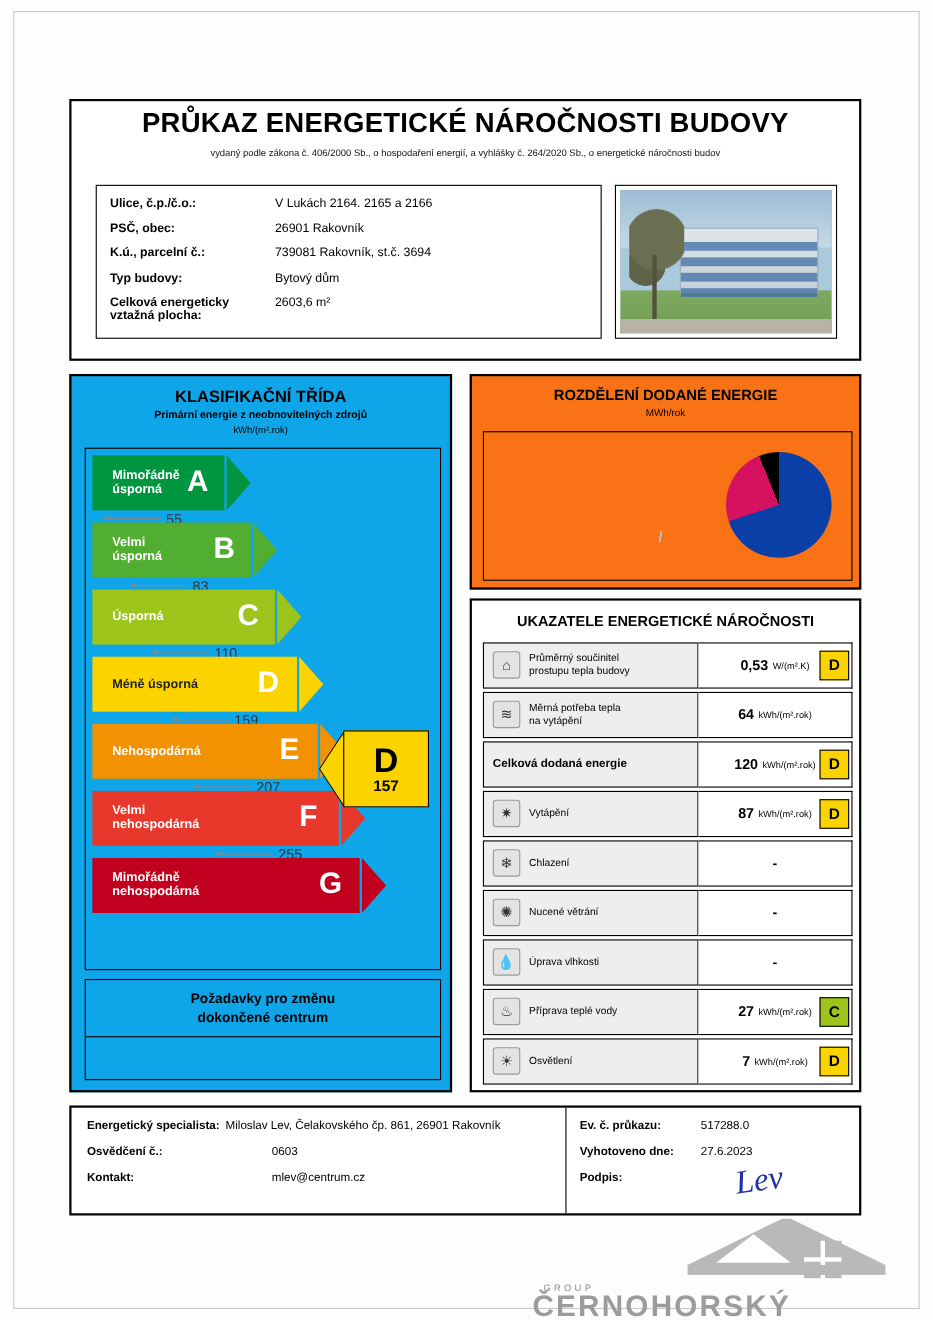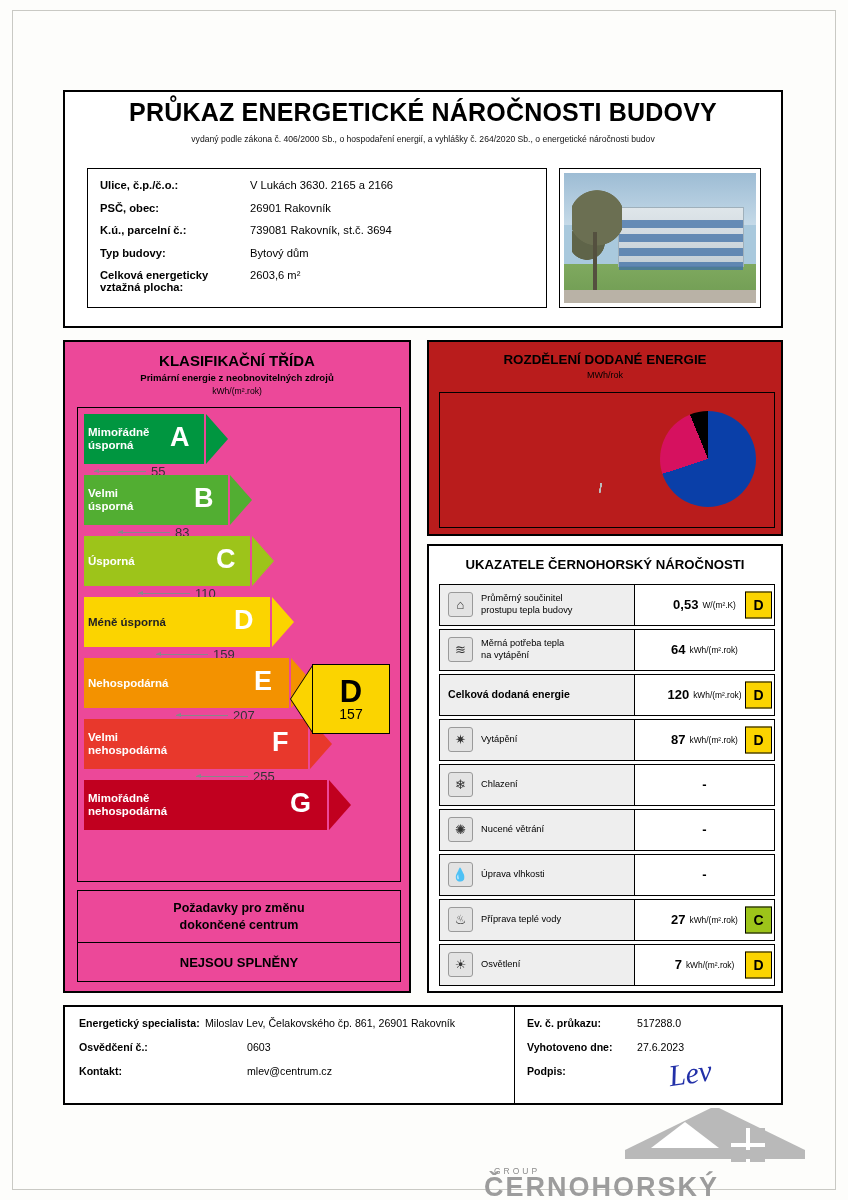--- a/index.html
+++ b/index.html
@@ -64,35 +64,35 @@
     background:
       radial-gradient(circle at 50% 30%, #6b6f52 0 38%, transparent 39%),
       radial-gradient(circle at 30% 55%, #5f6449 0 28%, transparent 29%);
   }
   .photo .trunk { position:absolute; left:15%; top:45%; width:4px; height:45%; background:#54503f; }
   .photo .road { position:absolute; left:0; bottom:0; width:100%; height:10%; background:#b9b2a6; }
 
   
   .class-box {
     position:absolute; left:63px; top:340px; width:348px; height:653px;
-    border:2px solid #000; background:#ec4899;
+    border:2px solid #000; background:#0ea5e9;
   }
   .class-title { text-align:center; font-weight:bold; font-size:15px; margin-top:10px; }
   .class-sub { text-align:center; font-weight:bold; font-size:9.6px; margin-top:3px; }
   .class-unit { text-align:center; font-size:8.6px; margin-top:3px; }
 
   .scale-frame {
     position:absolute; left:12px; top:65px; width:324px; height:475px;
     border:1.2px solid #000;
   }
   .bars { position:absolute; left:6px; top:6px; width:250px; }
   .barrow { position:relative; height:61px; }
   .bar {
     position:relative; height:50px; display:flex; align-items:center;
-    padding-left:4px; color:#fff; font-weight:bold; font-size:11.5px; line-height:1.1;
+    padding-left:18px; color:#fff; font-weight:bold; font-size:11.5px; line-height:1.1;
   }
   .bar .letter {
     position:absolute; font-size:27px; font-weight:bold; color:#fff;
   }
   .bar .arrow {
     position:absolute; right:-24px; top:0; width:0; height:0;
     border-top:25px solid transparent; border-bottom:25px solid transparent;
   }
   .tick {
     position:absolute; left:10px; font-size:13px; color:#333;
@@ -114,40 +114,40 @@
     border-top:35px solid transparent; border-bottom:35px solid transparent;
     border-right:23px solid #fbd400;
   }
   .resultArrow .tipline {
     position:absolute; left:0; top:0; width:0; height:0;
     border-top:35px solid transparent; border-bottom:35px solid transparent;
     border-right:23px solid #000;
     z-index:0;
   }
   .resultArrow .rletter { font-size:31px; font-weight:bold; line-height:1; }
-  .resultArrow .rval { font-size:14px; font-weight:normal; line-height:1.1;text-align:right; }
+  .resultArrow .rval { font-size:14px; font-weight:bold; line-height:1.1;text-align:right; }
 
   .req-box {
     position:absolute; left:12px; top:548px; width:324px; height:92px;
     border:1.5px solid #000;
   }
   .req-top {
     height:52px; border-bottom:1.5px solid #000;
     display:flex; flex-direction:column; align-items:center; justify-content:center;
     font-weight:bold; font-size:12.5px; line-height:1.35; text-align:center;
   }
   .req-bot {
     height:38px; display:flex; align-items:center; justify-content:center;
     font-weight:bold; font-size:13px;
   }
 
   
   .split-box {
     position:absolute; left:427px; top:340px; width:356px; height:196px;
-    border:2px solid #000; background:#b91c1c;
+    border:2px solid #000; background:#f97316;
   }
   .split-title { text-align:center; font-weight:bold; font-size:13.4px; margin-top:10px; }
   .split-unit { text-align:center; font-size:9px; margin-top:3px; }
   .split-inner {
     position:absolute; left:10px; top:50px; width:336px; height:136px;
     border:1.2px solid #000;
   }
   .legend { position:absolute; left:12px; top:14px; font-size:8.6px; line-height:1.9; }
   .legend .row { display:flex; align-items:center; gap:6px; }
   .legend .sw { width:9px; height:9px; display:inline-block; }
@@ -253,21 +253,21 @@
 <div class="page">
   <div class="page-border"></div>
 
   <div class="header-box">
     <div class="doc-title">PRŮKAZ ENERGETICKÉ NÁROČNOSTI BUDOVY</div>
     <div class="doc-sub">vydaný podle zákona č. 406/2000 Sb., o hospodaření energií, a vyhlášky č. 264/2020 Sb., o energetické náročnosti budov</div>
 
     <div class="id-box">
       <div class="id-row">
         <span class="id-label">Ulice, č.p./č.o.:</span>
-        <span class="id-val">V Lukách 3630. 2165 a 2166</span>
+        <span class="id-val">V Lukách 2164. 2165 a 2166</span>
       </div>
       <div class="id-row">
         <span class="id-label">PSČ, obec:</span>
         <span class="id-val">26901 Rakovník</span>
       </div>
       <div class="id-row">
         <span class="id-label">K.ú., parcelní č.:</span>
         <span class="id-val">739081 Rakovník, st.č. 3694</span>
       </div>
       <div class="id-row">
@@ -399,35 +399,34 @@
           <span class="rval">157</span>
         </div>
       </div>
     </div>
 
     <div class="req-box">
       <div class="req-top">
         <span>Požadavky pro změnu</span>
         <span>dokončené centrum</span>
       </div>
-      <div class="req-bot">NEJSOU SPLNĚNY</div>
     </div>
   </div>
 
   <div class="split-box">
     <div class="split-title">ROZDĚLENÍ DODANÉ ENERGIE</div>
     <div class="split-unit">MWh/rok</div>
     <div class="split-inner">
       <div class="pie-speck"></div>
       <div class="pie"></div>
     </div>
   </div>
 
   <div class="ind-box">
-    <div class="ind-title">UKAZATELE ČERNOHORSKÝ NÁROČNOSTI</div>
+    <div class="ind-title">UKAZATELE ENERGETICKÉ NÁROČNOSTI</div>
     <div class="ind-table">
 
       <div class="ind-row">
         <div class="lbl">
           <span class="ico">⌂</span>
           <span style="white-space:pre-line">Průměrný součinitel
 prostupu tepla budovy</span>
         </div>
         <div class="valcell">
           <span class="num">0,53</span>

